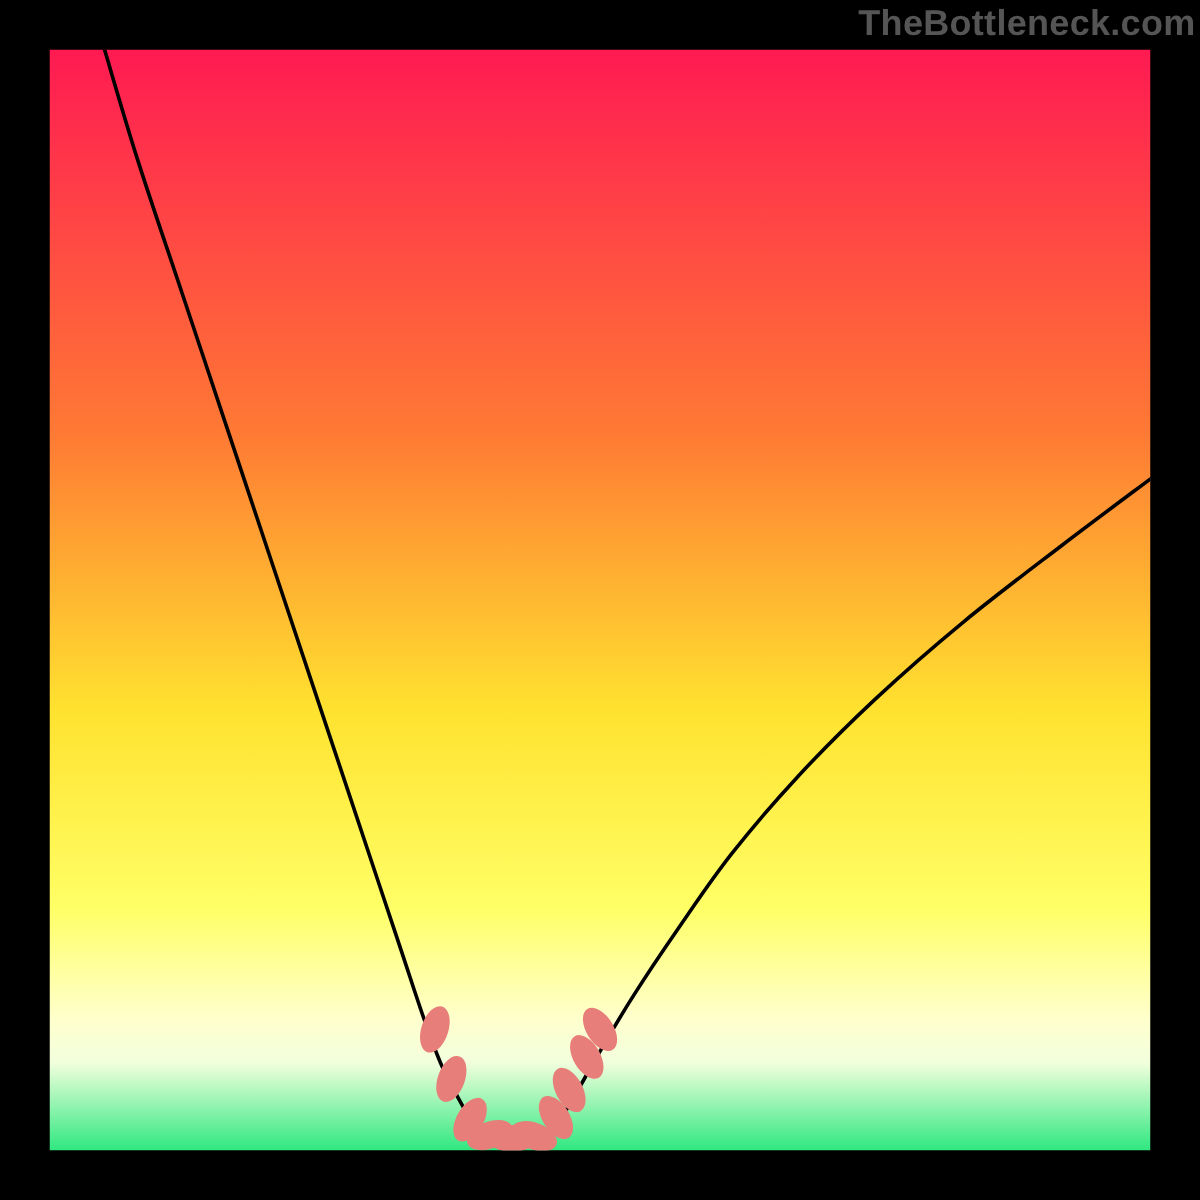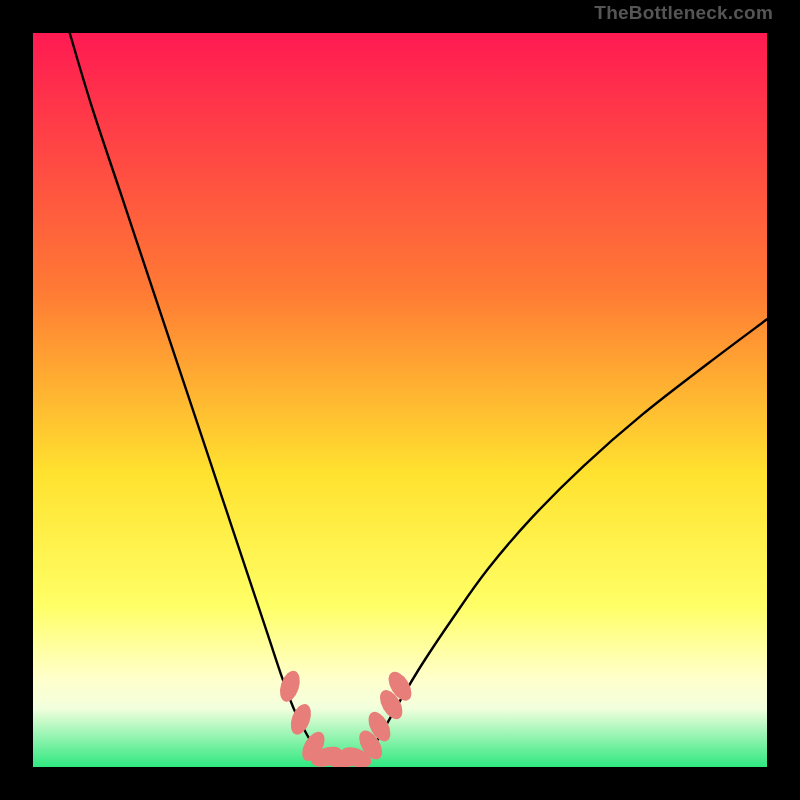--- a/index.html
+++ b/index.html
@@ -15,23 +15,23 @@
     position: absolute;
     left: 0;
     top: 0;
     width: 800px;
     height: 800px;
     background: #000;
   }
   .attribution {
     position: absolute;
     top: 2px;
-    right: 27px;
+    right: 3px;
     color: #555;
-    font-size: 19px;
+    font-size: 24px;
     font-weight: 600;
     letter-spacing: 0.2px;
     z-index: 10;
   }
   .plot {
     position: absolute;
     left: 33px;
     top: 33px;
     width: 734px;
     height: 734px;

